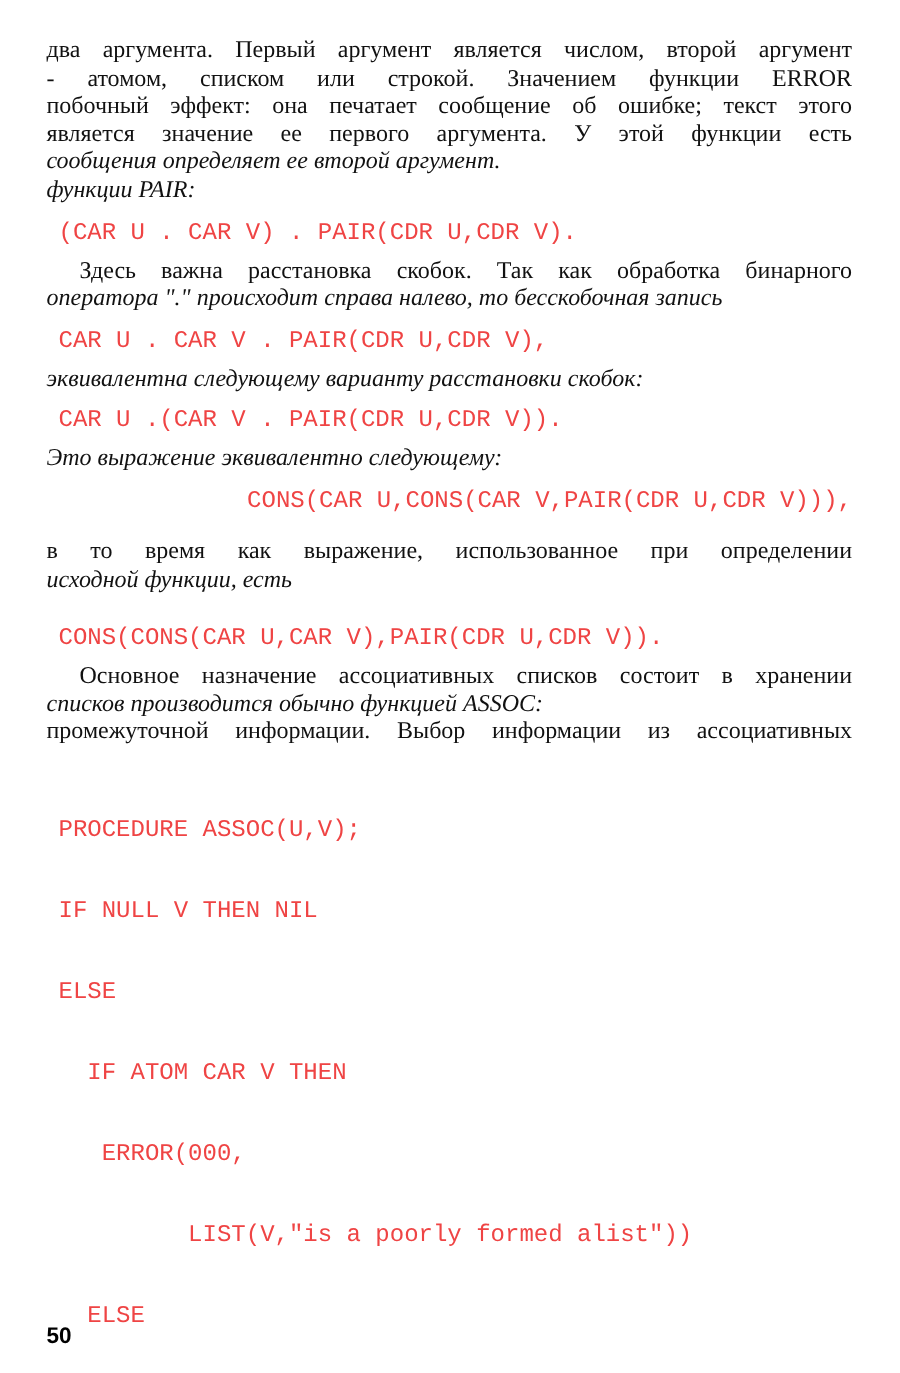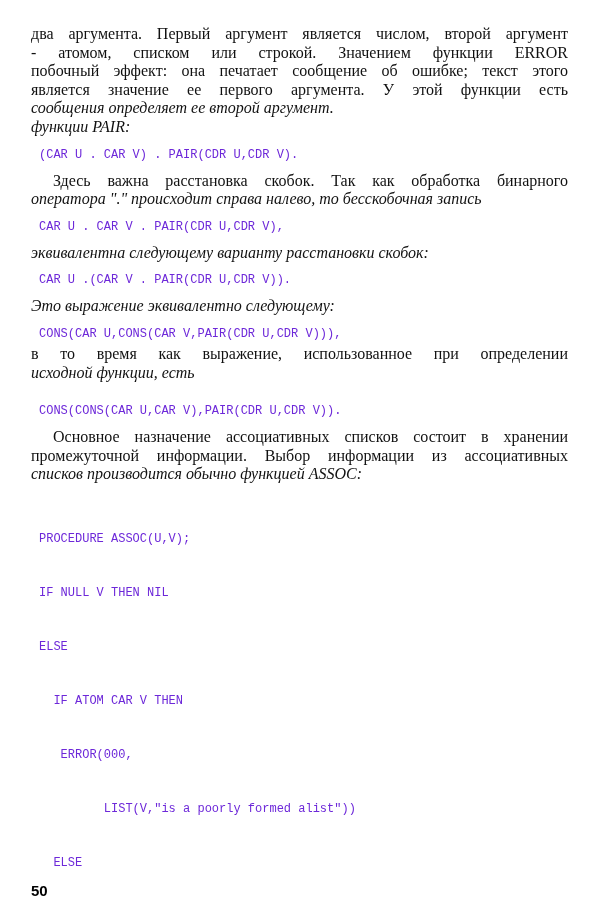--- a/index.html
+++ b/index.html
@@ -1,21 +1,21 @@
 <!DOCTYPE html>
 <html><head>
 <meta charset="utf-8">
 <style>
   html, body { margin: 0; padding: 0; background: #ffffff; }
   body { width: 600px; height: 915px; position: relative; overflow: hidden; color: #111; }
   .page { position: absolute; left: 31px; top: 20px; width: 537px; }
   .p { font-family: "Liberation Serif", serif; font-size: 16px; line-height: 18.6px; text-align: justify; margin: 0; }
   .p .ln { display: block; text-align: justify; text-align-last: justify; }
   .p .ln.last { text-align-last: left; font-style: italic; }
-  .code { font-family: "Liberation Mono", monospace; font-size: 12px; line-height: 18px; white-space: pre; margin: 0; padding-left: 8px; color: #6d28d9; }
+  .code { font-family: "Liberation Mono", monospace; font-size: 16px; line-height: 18px; white-space: pre; margin: 0; padding-left: 8px; color: #ef4444; }
   .footer { position: absolute; left: 31px; top: 882px; font-family: "Liberation Sans", sans-serif; font-weight: bold; font-size: 15px; color: #000000; }
 </style>
 </head>
 <body>
 
 <div class="page">
 
   <p class="p" style="margin-top:5px;">
     <span class="ln">два аргумента. Первый аргумент является числом, второй аргумент</span>
     <span class="ln">- атомом, списком или строкой. Значением функции ERROR</span>
@@ -40,33 +40,33 @@
   <p class="p">
     <span class="ln last">эквивалентна следующему варианту расстановки скобок:</span>
   </p>
 
   <pre class="code" style="margin-top:9px;margin-bottom:8px;">CAR U .(CAR V . PAIR(CDR U,CDR V)).</pre>
 
   <p class="p">
     <span class="ln last">Это выражение эквивалентно следующему:</span>
   </p>
 
-  <pre class="code" style="margin-top:9px;margin-bottom:2px;">CONS(CAR U,CONS(CAR V,PAIR(CDR U,CDR V))),</pre>
+  <pre class="code" style="margin-top:9px;margin-bottom:16px;text-align:right;">CONS(CAR U,CONS(CAR V,PAIR(CDR U,CDR V))),</pre>
 
   <p class="p">
     <span class="ln">в то время как выражение, использованное при определении</span>
     <span class="ln last">исходной функции, есть</span>
   </p>
 
   <pre class="code" style="margin-top:20px;margin-bottom:8px;">CONS(CONS(CAR U,CAR V),PAIR(CDR U,CDR V)).</pre>
 
   <p class="p">
     <span class="ln" style="text-indent:22px;">Основное назначение ассоциативных списков состоит в хранении</span>
+    <span class="ln last">списков производится обычно функцией ASSOC:</span>
     <span class="ln">промежуточной информации. Выбор информации из ассоциативных</span>
-    <span class="ln last">списков производится обычно функцией ASSOC:</span>
   </p>
 
   <div class="code" style="margin-top:10px;margin-bottom:9px;">
     <div>PROCEDURE ASSOC(U,V);</div>
     <div>IF NULL V THEN NIL</div>
     <div>ELSE</div>
     <div>  IF ATOM CAR V THEN</div>
     <div>   ERROR(000,</div>
     <div>         LIST(V,"is a poorly formed alist"))</div>
     <div>  ELSE</div>

